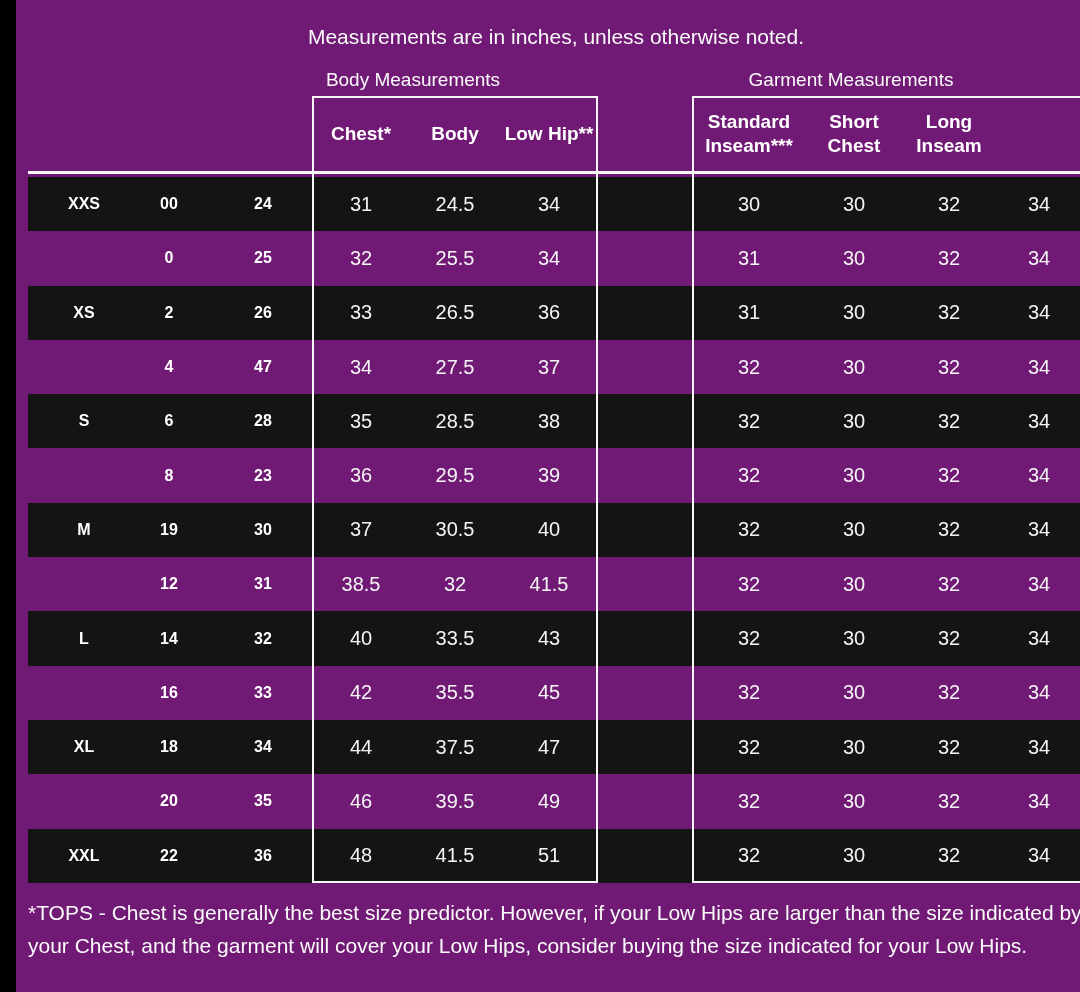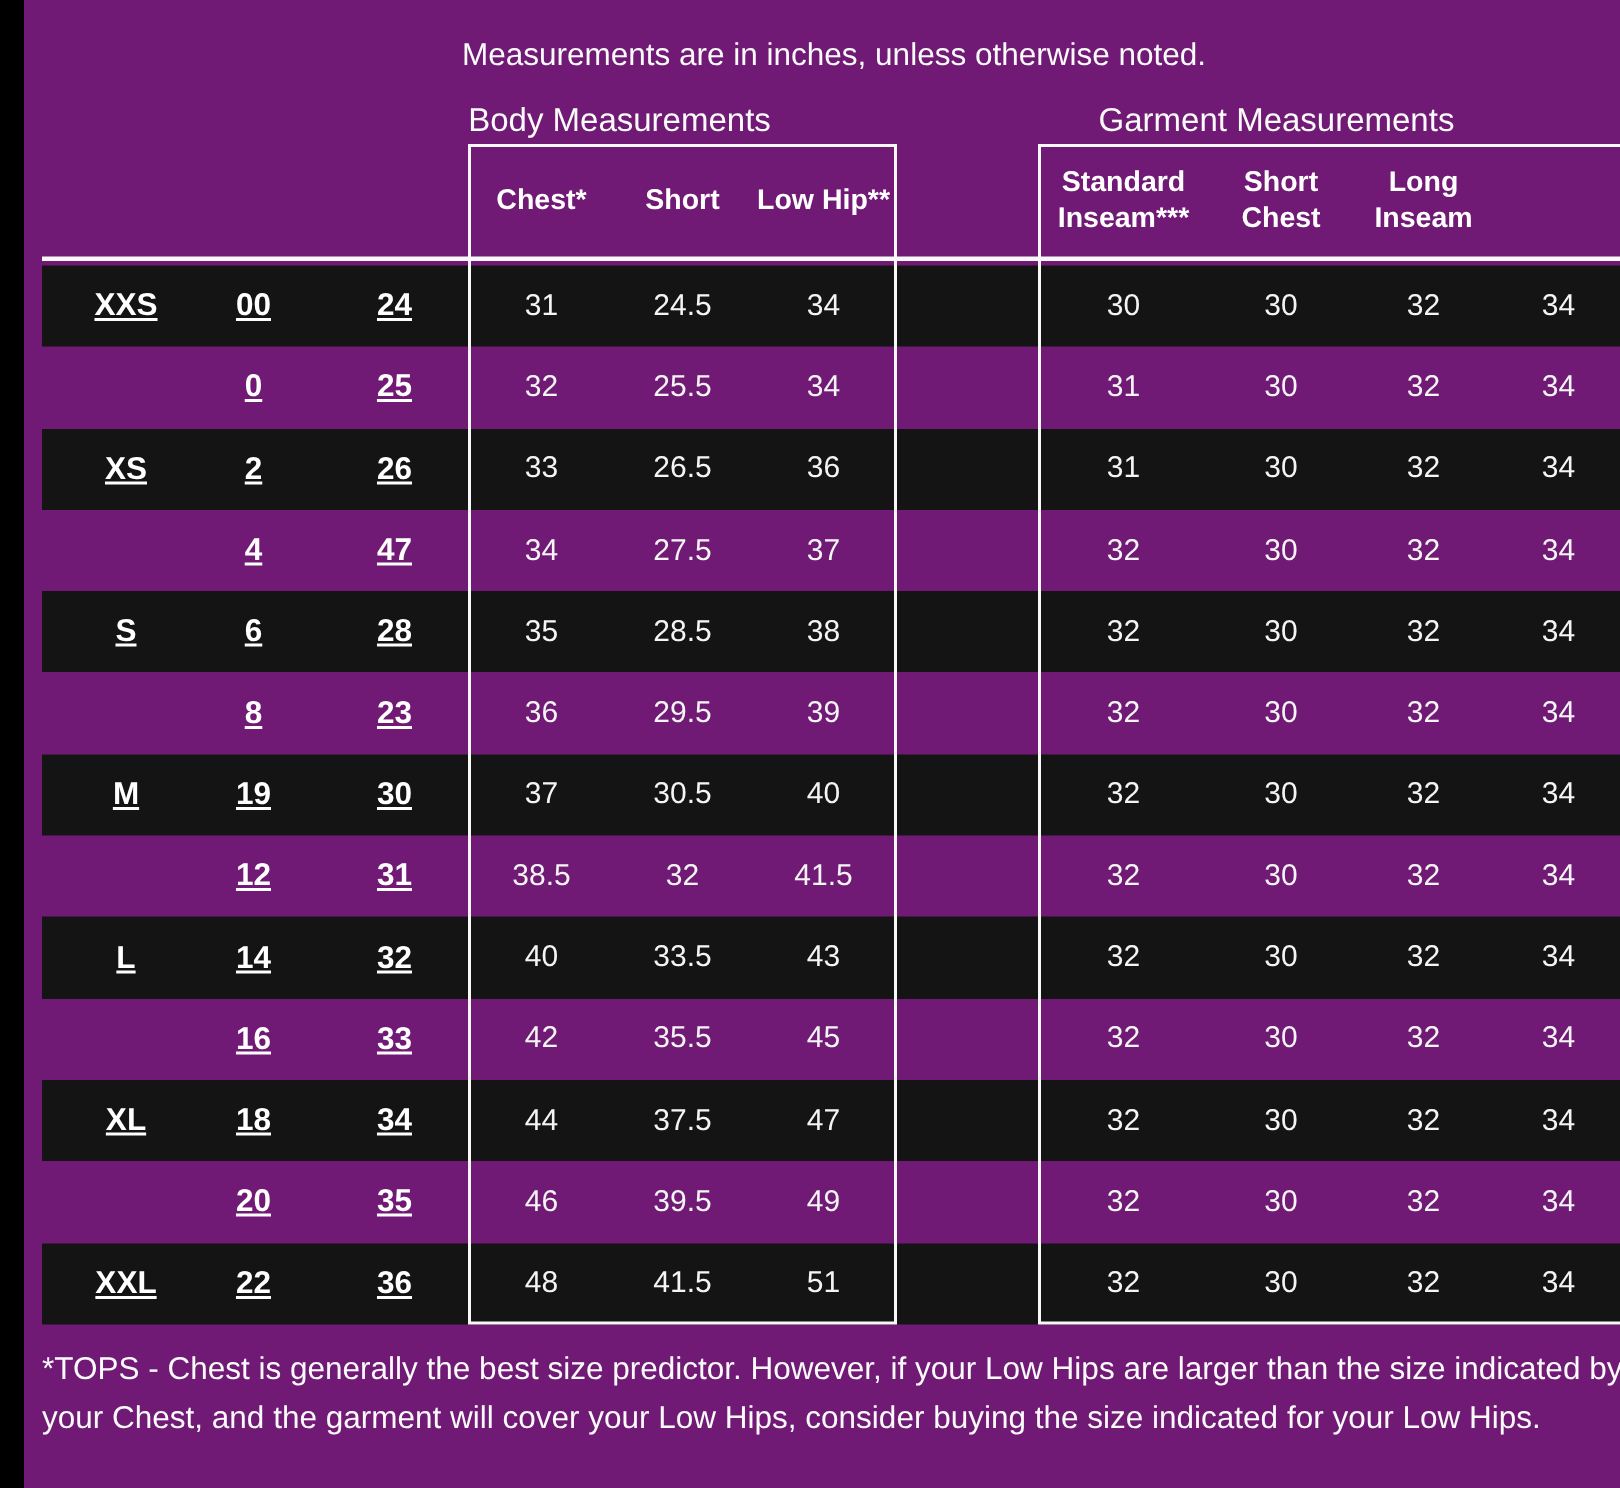--- a/index.html
+++ b/index.html
@@ -14,21 +14,21 @@
   }
   .title {
     position:absolute; top:24px; left:0; width:1080px;
     text-align:center;
     font-size:21px; line-height:26px;
     color:#fafafa;
   }
   .section-label {
     position:absolute; top:69px;
     transform:translateX(-50%);
-    font-size:22px; line-height:22px;
+    font-size:19px; line-height:22px;
     white-space:nowrap;
     color:#fafafa;
   }
   .section-label.body    { left:397px; }
   .section-label.garment { left:835px; }
 
   .grid {
     display:grid;
     grid-template-columns:112px 58px 16px 98px 98px 90px 98px 94px 114px 96px 94px 86px;
   }
@@ -46,21 +46,21 @@
     background:#f8f8f8;
   }
   .rows { position:absolute; top:177px; left:0; width:1080px; }
   .row {
     margin-left:12px;
     height:54.3px;
     align-items:center;
   }
   .row.striped { background:#141414; }
   .cell { text-align:center; }
-  .cell.sz  { font-weight:bold; font-size:21px; color:#ffffff;text-decoration:underline; }
+  .cell.sz  { font-weight:bold; font-size:16px; color:#ffffff; }
   .cell.val { font-size:20px; color:#f4f4f4; }
 
   .box {
     position:absolute; top:96px; height:787px;
     border:2px solid #f8f8f8;
     box-sizing:border-box;
     background:transparent;
     pointer-events:none;
   }
   .box.body-box    { left:296px; width:286px; }
@@ -81,21 +81,21 @@
 
   <div class="section-label body">Body Measurements</div>
   <div class="section-label garment">Garment Measurements</div>
 
   <div class="header-band grid">
     <div class="cell"></div>
     <div class="cell"></div>
     <div class="cell"></div>
     <div class="cell"></div>
     <div class="cell">Chest*</div>
-    <div class="cell">Short</div>
+    <div class="cell">Body</div>
     <div class="cell">Low Hip**</div>
     <div class="cell"></div>
     <div class="cell">Standard Inseam***</div>
     <div class="cell">Short Chest</div>
     <div class="cell">Long Inseam</div>
   </div>
 
   <div class="separator"></div>
 
   <div class="rows" id="rows">

